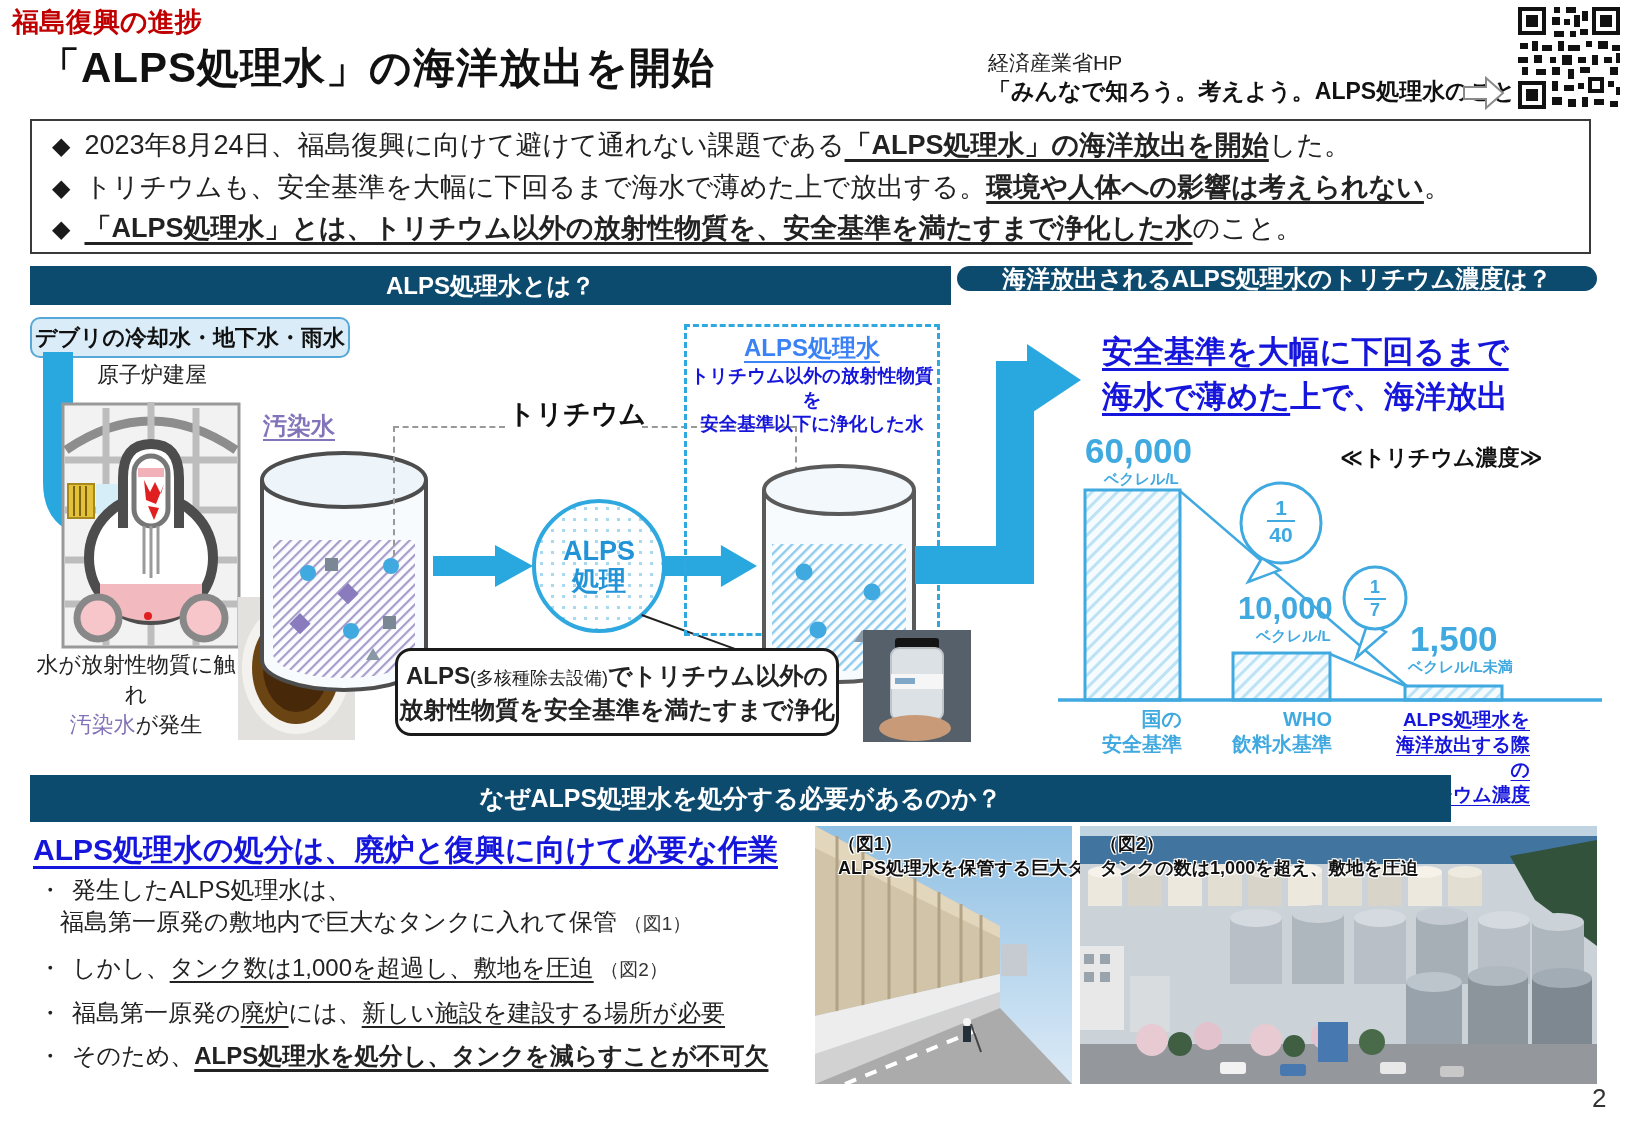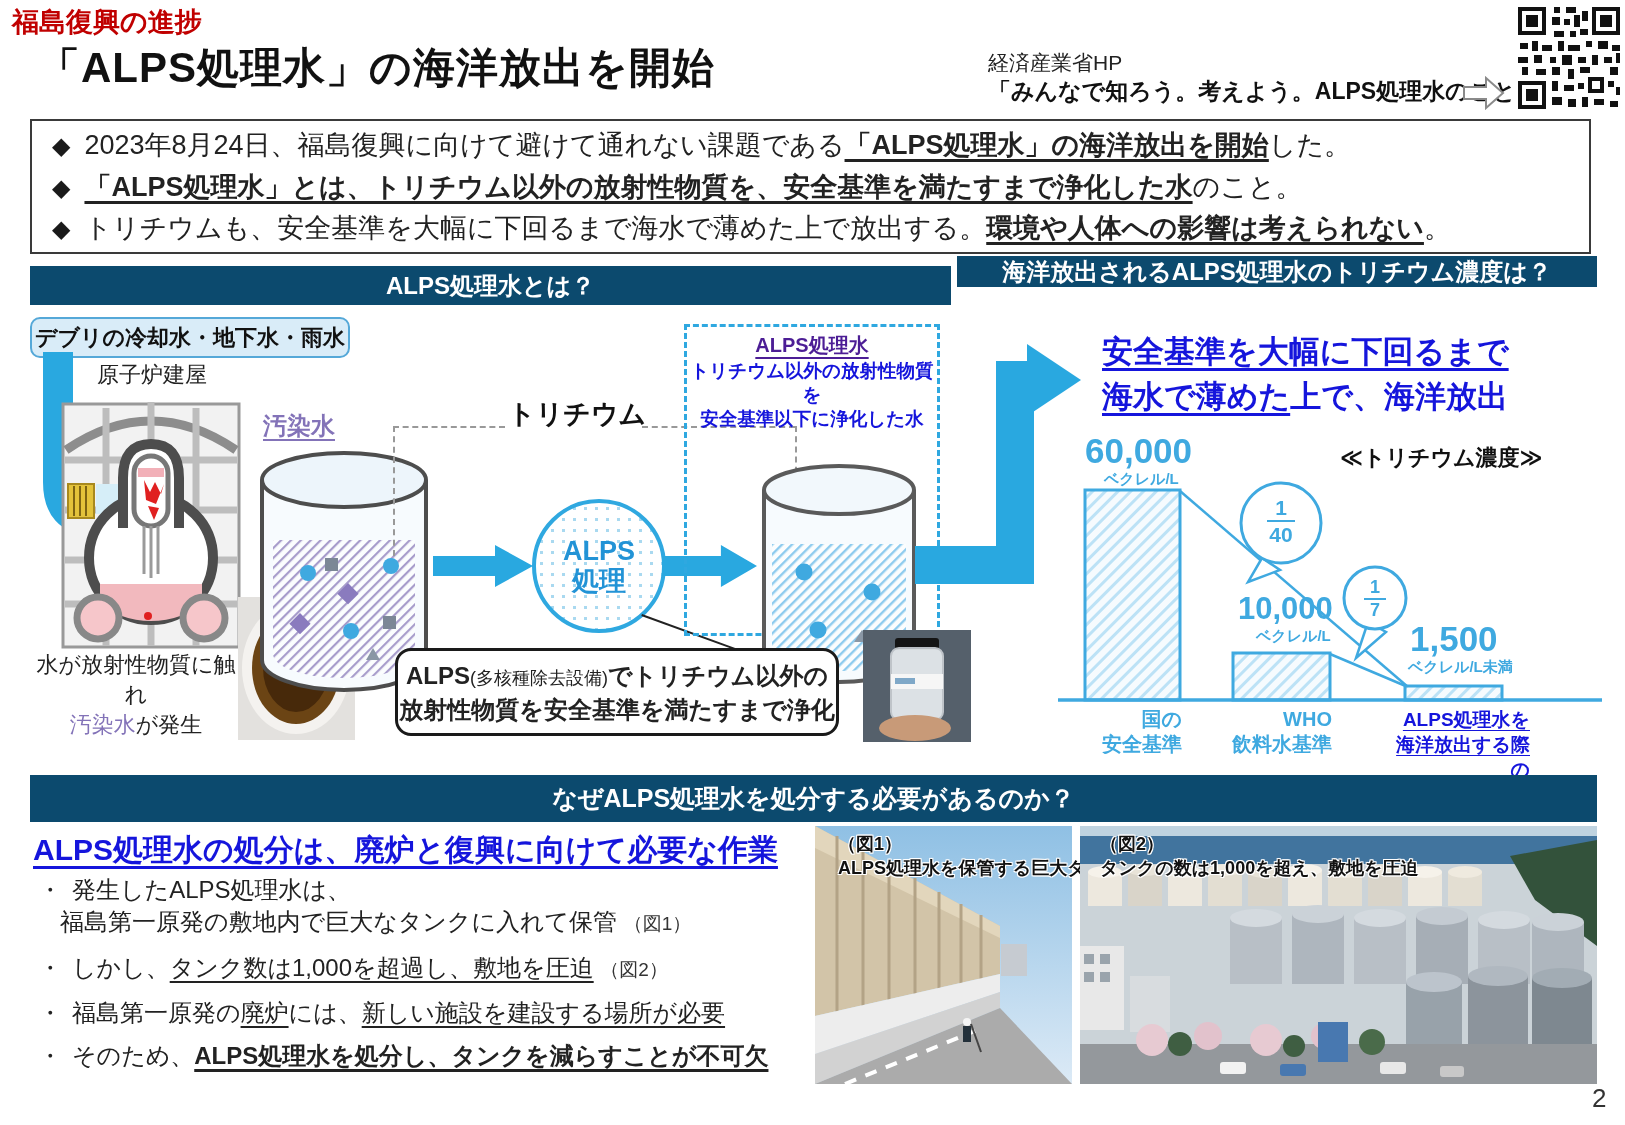--- a/index.html
+++ b/index.html
@@ -27,21 +27,21 @@
   .purple{color:#8373B8;}
   .dash-h{border-top:2px dashed #999;height:0;}
   .dash-v{border-left:2px dashed #999;width:0;}
   .arrow-r{background:#29A8E0;clip-path:polygon(0 26%,62% 26%,62% 0,100% 50%,62% 100%,62% 74%,0 74%);}
   .alps-circle{left:532px;top:499px;width:126px;height:126px;border-radius:50%;border:4px solid #2FA8E0;
        background:radial-gradient(circle,#A9D9F0 1.6px,transparent 1.8px) 0 0/11px 11px,#fff;
        display:flex;flex-direction:column;align-items:center;justify-content:center;
        color:#2293D6;font-weight:800;font-size:27px;line-height:30px;}
   .dashedbox{left:684px;top:324px;width:256px;height:312px;border:3px dashed #2FA8E0;box-sizing:border-box;
        display:flex;flex-direction:column;align-items:center;padding-top:5px;}
-  .treated-t{font-size:20px;font-weight:800;color:#4c1d95;text-decoration:underline;text-underline-offset:5px;}
+  .treated-t{font-size:24px;font-weight:800;color:#3b82f6;text-decoration:underline;text-underline-offset:5px;}
   .treated-s{font-size:18.5px;font-weight:700;color:#1515DC;line-height:24px;text-align:center;}
   .notebox{left:395px;top:648px;width:438px;height:82px;border:3px solid #1a1a1a;border-radius:16px;background:#fff;
        display:flex;flex-direction:column;align-items:center;justify-content:center;font-size:24px;line-height:31px;z-index:5;}
   .notebox .sm{font-size:18px;font-weight:400;}
   .callout{left:642px;top:614px;width:105px;height:0;border-top:2px solid #222;transform:rotate(20deg);transform-origin:left top;}
   .rp-head{left:1102px;top:329px;width:430px;font-size:31px;font-weight:800;color:#1515DC;line-height:45px;}
   .rp-head .u2{text-decoration:underline;text-underline-offset:6px;text-decoration-thickness:3px;}
   .val{font-weight:800;color:#3FA9E0;}
   .unit{font-size:15px;font-weight:700;color:#3FA9E0;}
   .frac{color:#3FA9E0;font-weight:800;text-align:center;}
@@ -130,29 +130,29 @@
       <rect x="84" y="10" width="12" height="12"></rect>
       <rect x="10" y="84" width="12" height="12"></rect>
     </g>
 </svg>
 
 <div class="abs sumbox">
   <div class="sumrow">
     <span class="diam">◆</span><span>2023年8月24日、福島復興に向けて避けて通れない課題である</span><span class="bu">「ALPS処理水」の海洋放出を開始</span><span>した。</span>
   </div>
   <div class="sumrow">
+    <span class="diam">◆</span><span>トリチウムも、安全基準を大幅に下回るまで海水で薄めた上で放出する。</span><span class="bu">環境や人体への影響は考えられない</span><span>。</span>
+  </div>
+  <div class="sumrow">
     <span class="diam">◆</span><span></span><span class="bu">「ALPS処理水」とは、トリチウム以外の放射性物質を、安全基準を満たすまで浄化した水</span><span>のこと。</span>
   </div>
-  <div class="sumrow">
-    <span class="diam">◆</span><span>トリチウムも、安全基準を大幅に下回るまで海水で薄めた上で放出する。</span><span class="bu">環境や人体への影響は考えられない</span><span>。</span>
-  </div>
 </div>
 
 <div class="abs bluebar panel-h" style="left:30px;top:266px;width:921px;height:39px;">ALPS処理水とは？</div>
-<div class="abs bluebar panel-h" style="left:957px;top:256px;width:640px;height:31px;">海洋放出されるALPS処理水のトリチウム濃度は？</div>
+<div class="abs bluebar panel-h" style="left:957px;top:266px;width:640px;height:25px;border-radius:13px;">海洋放出されるALPS処理水のトリチウム濃度は？</div>
 
 <div class="abs debris">デブリの冷却水・地下水・雨水</div>
 
 <svg class="abs" style="left:30px;top:352px;" width="140" height="220">
   <path d="M 28 0 L 28 130 Q 28 168 62 168 L 70 168" fill="none" stroke="#29A8E0" stroke-width="30"></path>
   <polygon points="70,138 70,198 112,168" fill="#29A8E0"></polygon>
 </svg>
 
 <div class="abs lbl22" style="left:97px;top:360px;">原子炉建屋</div>
 
@@ -335,21 +335,21 @@
 <div class="cat" style="left:1232px;top:707px;width:100px;">
   <div>WHO</div>
   <div>飲料水基準</div>
 </div>
 <div class="cat cat3" style="left:1378px;top:707px;width:152px;">
   <div><span>ALPS処理水を</span></div>
   <div><span>海洋放出する際の</span></div>
   <div><span>トリチウム濃度</span></div>
 </div>
 
-<div class="abs bluebar" style="left:30px;top:775px;width:1567px;height:47px;font-size:25px;">なぜALPS処理水を処分する必要があるのか？</div>
+<div class="abs bluebar" style="left:30px;top:775px;width:1421px;height:47px;font-size:25px;">なぜALPS処理水を処分する必要があるのか？</div>
 
 <div class="abs bot-head">ALPS処理水の処分は、廃炉と復興に向けて必要な作業</div>
 
 <div class="blt" style="left:38px;top:874px;">
   <span class="dot">・</span><span>発生したALPS処理水は、</span>
 </div>
 <div class="blt" style="left:60px;top:906px;">
   <span>福島第一原発の敷地内で巨大なタンクに入れて保管</span>&nbsp;<span class="fig">（図1）</span>
 </div>
 <div class="blt" style="left:38px;top:952px;">

